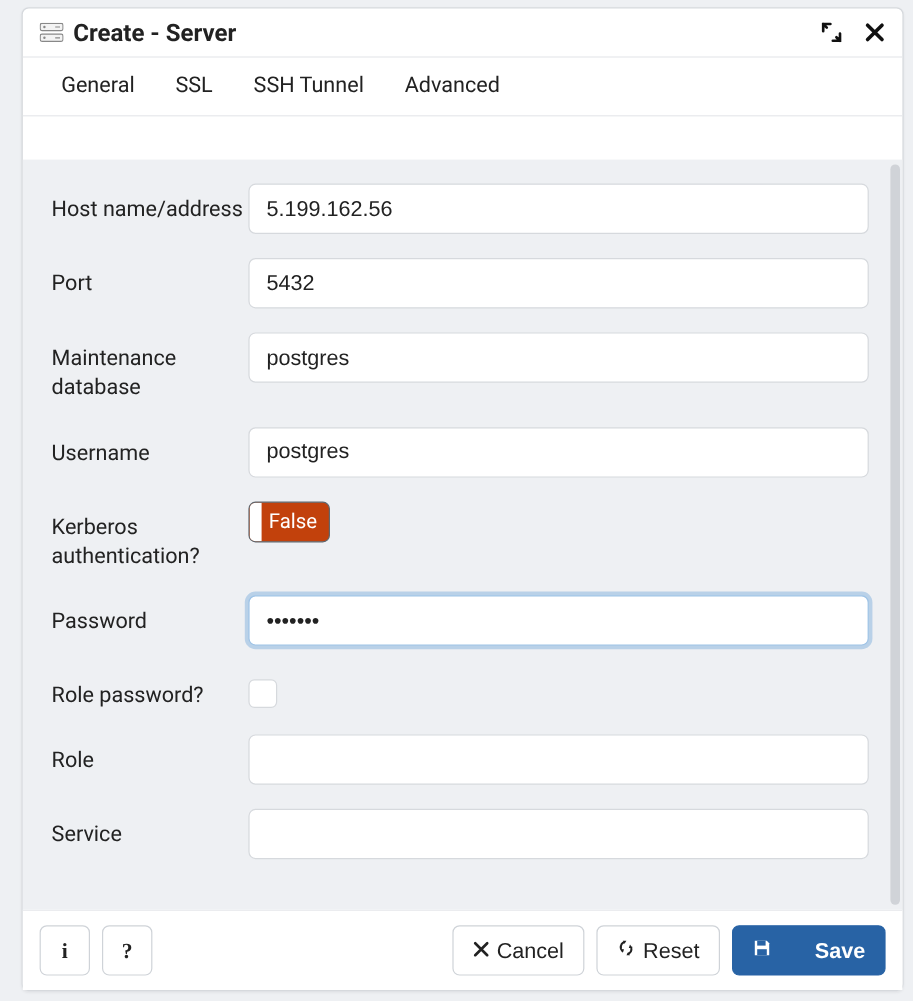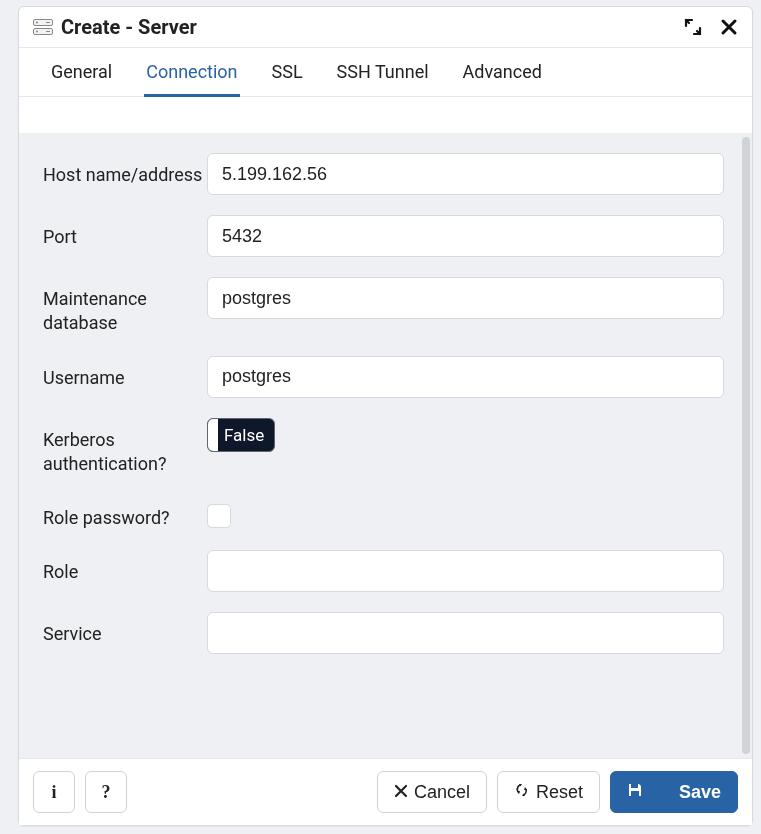--- a/index.html
+++ b/index.html
@@ -116,21 +116,21 @@
       border: 1px solid #9ec3e6;
       box-shadow: 0 0 0 3px rgba(120,170,220,0.45);
     }
     .toggle {
       display: inline-flex;
       align-items: center;
       height: 34px;
       border-radius: 6px;
       overflow: hidden;
       cursor: pointer;
-      background: #0f172a;
+      background: #c2410c;
       border: 1px solid #5f676e;
     }
     .toggle-handle {
       width: 10px;
       height: 100%;
       background: #fff;
       border-radius: 3px 0 0 3px;
     }
     .toggle-label {
       color: #fff;
@@ -209,21 +209,20 @@
       <span>
         <svg width="18" height="18" viewBox="0 0 18 18">
             <path d="M3 3 L15 15 M15 3 L3 15" stroke="#111" stroke-width="3" stroke-linecap="round"></path>
           </svg>
       </span>
     </span>
   </div>
 
   <div class="tabs">
     <div class="tab">General</div>
-    <div class="tab active">Connection</div>
     <div class="tab">SSL</div>
     <div class="tab">SSH Tunnel</div>
     <div class="tab">Advanced</div>
   </div>
 
   <div class="content">
     <div class="scrollbar-track"></div>
 
     <div class="form-row">
       <div class="form-label">Host name/address</div>
@@ -248,20 +247,24 @@
     <div class="form-row">
       <div class="form-label">Kerberos authentication?</div>
       <div class="form-control">
         <div class="toggle">
           <div class="toggle-handle"></div>
           <div class="toggle-label">False</div>
         </div>
       </div>
     </div>
 
+    <div class="form-row">
+      <div class="form-label">Password</div>
+      <div class="form-control"><input class="text-input focused" value="•••••••" style=""></div>
+    </div>
 
     <div class="form-row">
       <div class="form-label">Role password?</div>
       <div class="form-control">
           <div class="checkbox"></div>
         </div>
     </div>
 
     <div class="form-row">
       <div class="form-label">Role</div>

